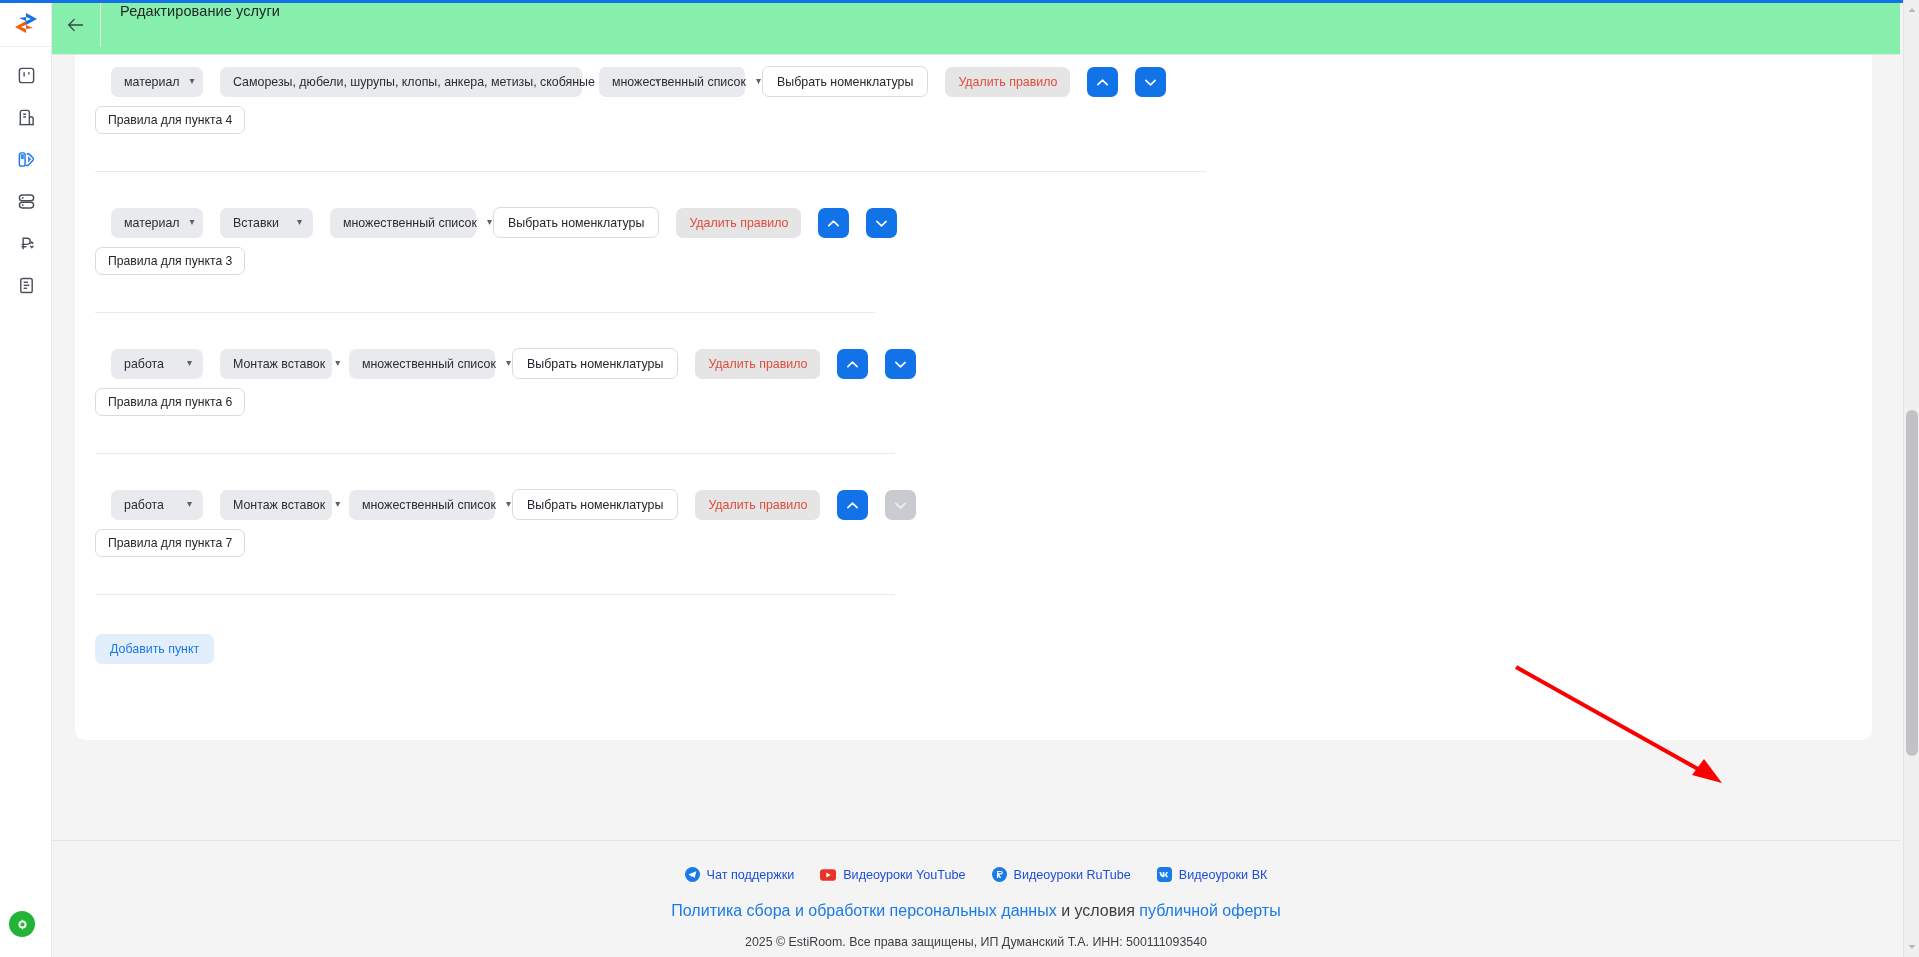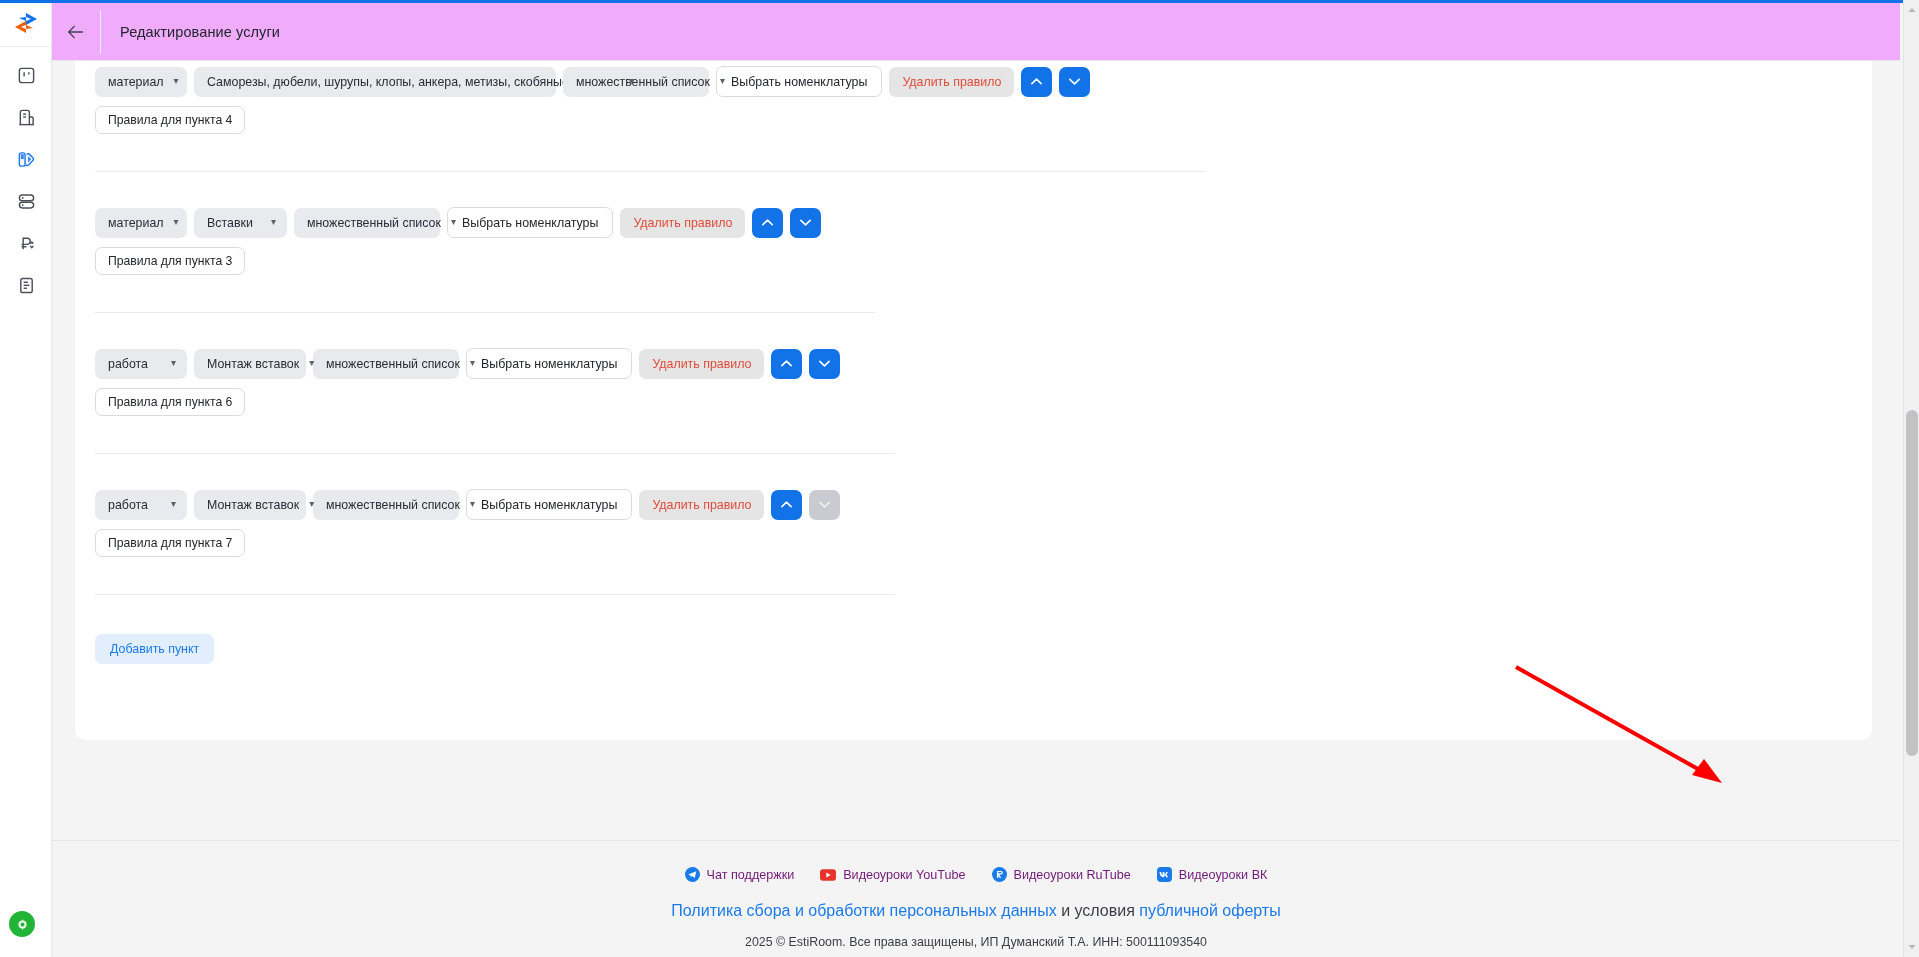--- a/index.html
+++ b/index.html
@@ -41,23 +41,23 @@
   .support-fab {
     position: absolute; left: 9px; bottom: 20px;
     width: 26px; height: 26px; border-radius: 50%;
     background: #22b437; display: flex; align-items: center; justify-content: center;
     cursor: pointer;
   }
   .support-fab svg { display:block; }
 
   
   .header {
-    position: absolute; top: 3px; left: 52px; width: 1848px; height: 58px;
-    background: #f0abfc; border-bottom: 1px solid #e6e7ea;
-    display: flex; align-items: center; z-index: 25;
+    position: absolute; top: 3px; left: 52px; width: 1848px; height: 52px;
+    background: #86efac; border-bottom: 1px solid #e6e7ea;
+    display: flex; z-index: 25;
   }
   .back-btn {
     width: 49px; height: 44px; display:flex; align-items:center; justify-content:center;
     border-right: 1px solid #ececee; cursor: pointer;
   }
   .back-btn svg { display:block; }
   .header-title {
     padding-left: 19px; font-size: 14.5px; color: #22252b; letter-spacing: .1px;
   }
 
@@ -67,22 +67,23 @@
     background: #f4f4f4; overflow: hidden;
   }
   .card {
     position: absolute; top: 0px; left: 23px; width: 1797px; height: 692px;
     background: #fff; border-bottom-left-radius: 10px; border-bottom-right-radius: 10px;
   }
   .rules { padding: 18px 20px 0 20px; }
 
   .rule-block { position: relative; }
   .rule-row {
-    display: flex; align-items: center; gap: 7px;
+    display: flex; align-items: flex-end; gap: 17px;
     padding: 0 0 0 0;
+    margin-left: 16px;
   }
   .rule-block + .rule-block { margin-top: 0; }
   .sep {
     height: 1px; background: #e9eaec; margin: 0;
   }
 
   .sel {
     background: #e9eaee; border: none; border-radius: 7px;
     height: 30px; display: inline-flex; align-items: center; gap: 10px;
     padding: 0 11px 0 13px; font-size: 12.4px; color: #2a2d33;
@@ -143,21 +144,21 @@
   
   .footer {
     position: absolute; top: 0; left: 0; width: 1848px; height: 164px;
     border-top: 1px solid #e3e4e6; background: #f4f4f4;
     padding-top: 26px; text-align: center;
   }
   .footer-links {
     display: flex; justify-content: center; align-items: center; gap: 26px;
     font-size: 12.6px;
   }
-  .flink { display: inline-flex; align-items: center; gap: 7px; color: #701a75; cursor: pointer; }
+  .flink { display: inline-flex; align-items: center; gap: 7px; color: #1d4ed8; cursor: pointer; }
   .flink svg { display:block; }
   .footer-policy { margin-top: 20px; font-size: 16px; color: #3b4048; }
   .footer-policy a { color: #1a7ae8; text-decoration: none; cursor: pointer; }
   .footer-copy { margin-top: 15px; font-size: 12.4px; color: #3b4048; }
 
   
   .sbar {
     position: absolute; top: 0; right: 0; width: 16px; height: 957px;
     background: #f0f0f1; border-left: 1px solid #e2e2e4; z-index: 45;
   }

